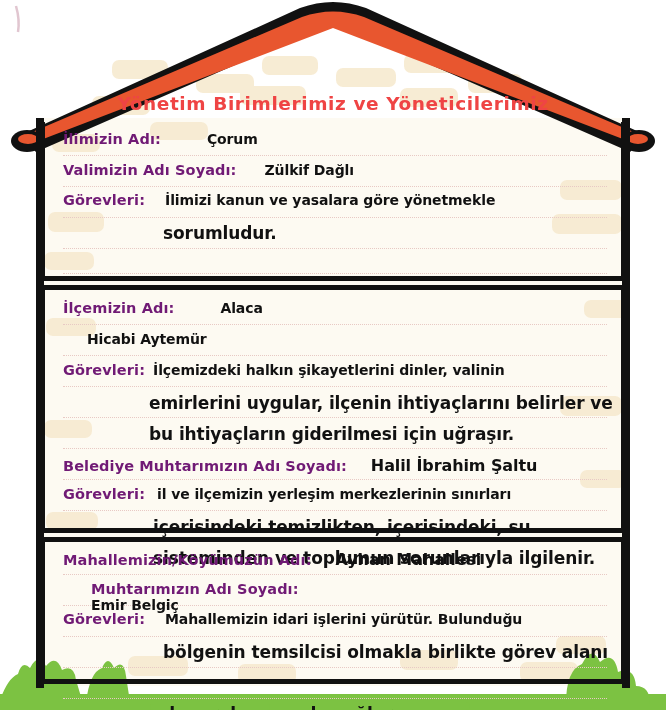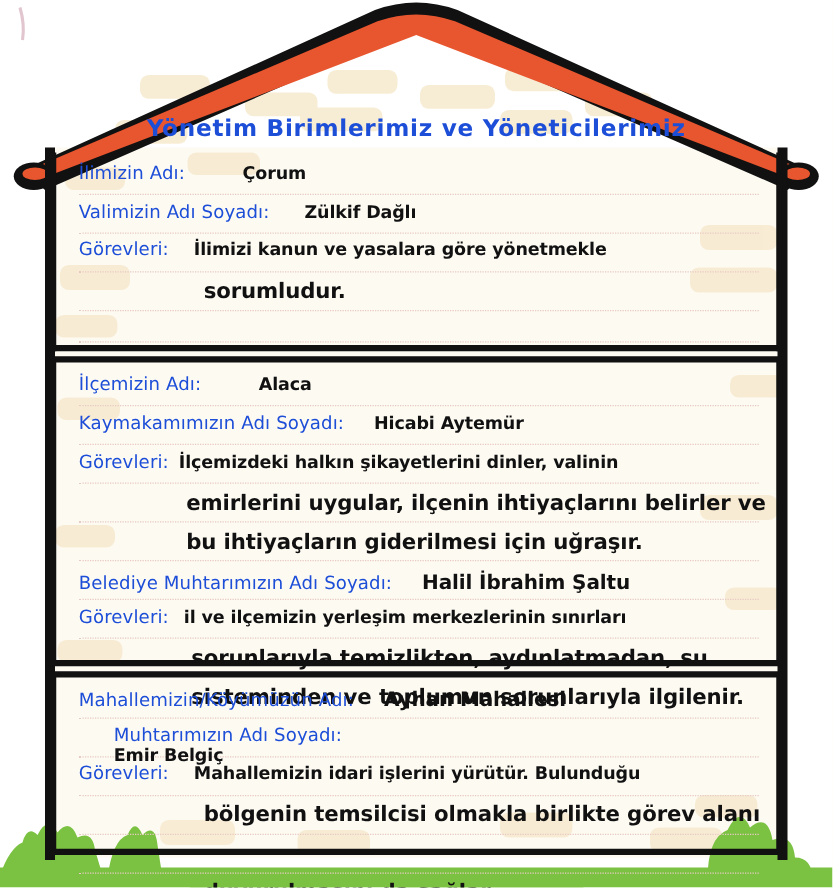--- a/index.html
+++ b/index.html
@@ -50,21 +50,21 @@
   }
 
   
   .title {
     position: absolute;
     z-index: 6;
     left: 0;
     top: 93px;
     width: 666px;
     text-align: center;
-    color: #1d4ed8;
+    color: #ef4444;
     font-family: "DejaVu Sans", sans-serif;
     font-weight: bold;
     font-size: 18.5px;
     letter-spacing: .6px;
     white-space: nowrap;
   }
 
   
   .section {
     position: absolute;
@@ -100,23 +100,23 @@
   .row {
     position: absolute;
     left: 18px;
     right: 10px;
     display: flex;
     align-items: baseline;
     z-index: 3;
     white-space: nowrap;
   }
   .label {
-    color: #1d4ed8;
-    font-family: "DejaVu Sans", sans-serif;
-    font-weight: normal;
+    color: #701a75;
+    font-family: "DejaVu Sans", sans-serif;
+    font-weight: bold;
     font-size: 14.5px;
     letter-spacing: .1px;
   }
   .value {
     color: #111111;
     font-family: "DejaVu Sans", sans-serif;
     font-weight: bold;
     font-size: 14px;
     letter-spacing: -.1px;
   }
@@ -232,41 +232,40 @@
       <div class="rule" style="top:158px;"></div>
       <div class="rule" style="top:189px;"></div>
       <div class="rule" style="top:220px;"></div>
 
       <div class="row" style="top:10px;">
         <span class="label">İlçemizin Adı:</span>
         <span class="value" style="margin-left:46px;">Alaca</span>
       </div>
 
       <div class="row" style="top:41px;">
-        <span class="label">Kaymakamımızın Adı Soyadı:</span>
         <span class="value" style="margin-left:24px;">Hicabi Aytemür</span>
       </div>
 
       <div class="row" style="top:72px;">
         <span class="label">Görevleri:</span>
         <span class="value" style="margin-left:8px;">İlçemizdeki halkın şikayetlerini dinler, valinin</span>
       </div>
       <div class="cont" style="left:104px; top:103px;">emirlerini uygular, ilçenin ihtiyaçlarını belirler ve</div>
       <div class="cont" style="left:104px; top:134px;">bu ihtiyaçların giderilmesi için uğraşır.</div>
 
       <div class="row" style="top:166px;">
         <span class="label">Belediye Muhtarımızın Adı Soyadı:</span>
         <span class="value small" style="margin-left:24px;">Halil İbrahim Şaltu</span>
       </div>
 
       <div class="row" style="top:196px;">
         <span class="label">Görevleri:</span>
         <span class="value" style="margin-left:12px;">il ve ilçemizin yerleşim merkezlerinin sınırları</span>
       </div>
-      <div class="cont" style="left:108px; top:227px;">sorunlarıyla temizlikten, aydınlatmadan, su</div>
+      <div class="cont" style="left:108px; top:227px;">içerisindeki temizlikten, içerisindeki, su</div>
       <div class="cont" style="left:108px; top:258px;">sisteminden ve toplumun sorunlarıyla ilgilenir.</div>
     </div>
   </div>
 
   <div class="section" id="sec-3">
     <div class="sec-inner">
       <div class="rule" style="top:32px;"></div>
       <div class="rule" style="top:63px;"></div>
       <div class="rule" style="top:94px;"></div>
       <div class="rule" style="top:125px;"></div>

